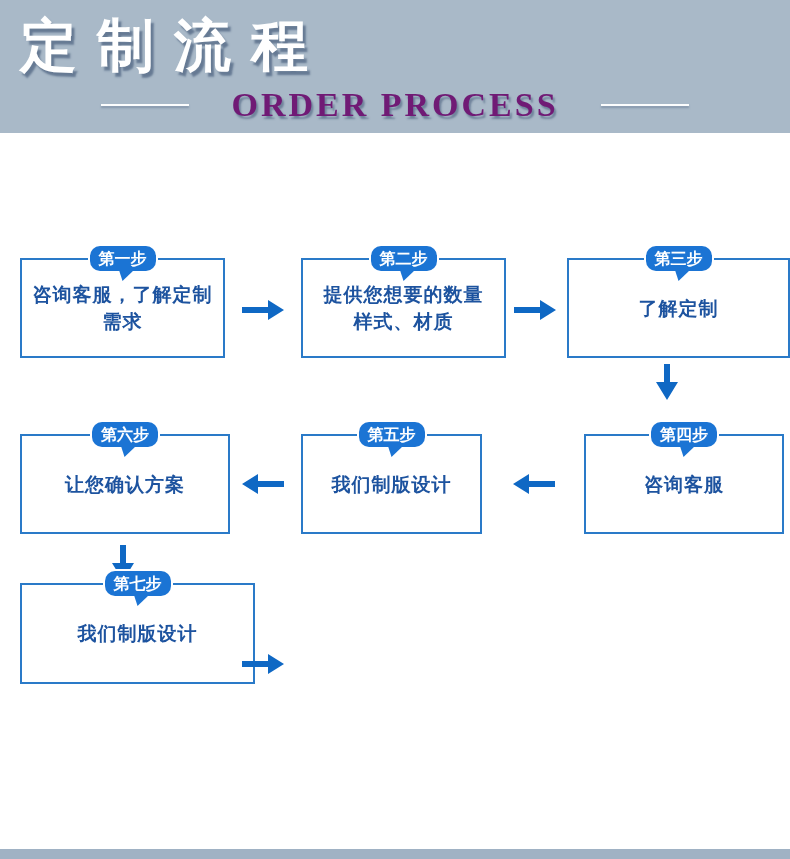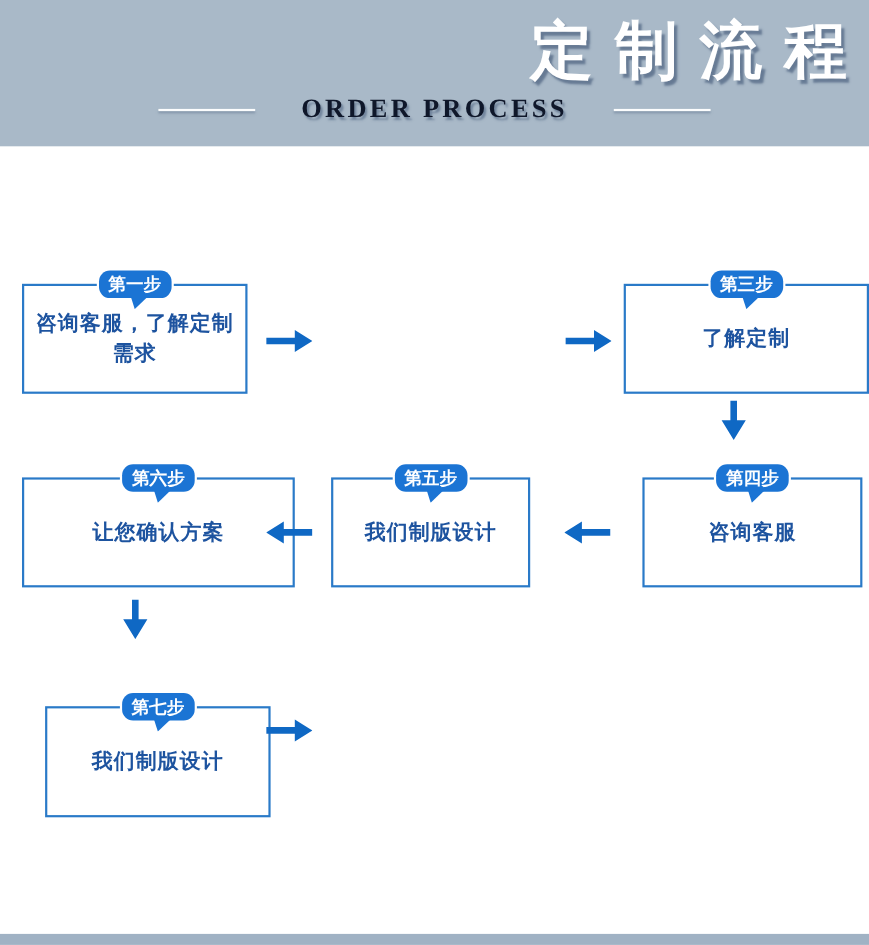--- a/index.html
+++ b/index.html
@@ -2,32 +2,32 @@
 <html><head>
 <meta charset="utf-8">
 <style>
   * { margin: 0; padding: 0; box-sizing: border-box; }
   html, body { background: #ffffff; }
   body { font-family: "DejaVu Sans", "Liberation Sans", sans-serif; }
 
   .page { position: relative; width: 790px; height: 859px; background: #ffffff; overflow: hidden; }
 
   
-  .banner { position: absolute; left: 0; top: 0; width: 790px; height: 133px; background: #a9b9c8; text-align: right; }
+  .banner { position: absolute; left: 0; top: 0; width: 790px; height: 133px; background: #a9b9c8; text-align: left; }
   .banner-title {
     margin-top: 8px;
     font-size: 57px; font-weight: bold; color: #ffffff;
     letter-spacing: 20px; text-indent: 20px;
     text-shadow: 3px 4px 2px rgba(98, 118, 144, 0.95);
   }
   .banner-sub { margin-top: 1px; display: flex; align-items: center; justify-content: center; column-gap: 42px; }
   .rule { width: 88px; height: 2px; background: #fcfdfe; box-shadow: 0 2px 2px rgba(98,118,144,0.55); }
   .banner-sub-text {
     font-family: "Liberation Serif", "DejaVu Serif", serif;
-    font-weight: bold; font-size: 24px; color: #0f172a; letter-spacing: 3px;
+    font-weight: bold; font-size: 34px; color: #701a75; letter-spacing: 3px;
     text-shadow: 2px 3px 2px rgba(98,118,144,0.8);
   }
 
   
   .flow { position: absolute; inset: 0; padding-left: 47px; }
 
   .step { position: absolute; background: #ffffff; border: 2px solid #2a7ac8; }
 
   .badge {
     position: absolute; top: -14px; left: 50%; transform: translateX(-50%);
@@ -48,22 +48,22 @@
   }
 
   .arrow { position: absolute; fill: #0f68c4; }
 
   
   .pos-s1 { left: 20px;  top: 258px; width: 205px; height: 100px; }
   .pos-s2 { left: 301px; top: 258px; width: 205px; height: 100px; }
   .pos-s3 { left: 567px; top: 258px; width: 223px; height: 100px; }
   .pos-s4 { left: 567px; top: 434px; width: 200px; height: 100px; margin-left: 17px; }
   .pos-s5 { left: 301px; top: 434px; width: 181px; height: 100px; }
-  .pos-s6 { left: 20px;  top: 434px; width: 248px; height: 100px; }
-  .pos-s7 { left: 20px;  top: 642px; width: 205px; height: 101px; margin-left: 21px; }
+  .pos-s6 { left: 20px;  top: 434px; width: 210px; height: 100px; }
+  .pos-s7 { left: 20px;  top: 583px; width: 235px; height: 101px; }
   .pos-s8 { left: 301px; top: 614px; width: 205px; height: 101px; }
 
   
   .pos-a1 { left: 242px; top: 299px; }
   .pos-a2 { left: 514px; top: 299px; }
   .pos-a3 { left: 653px; top: 364px; }
   .pos-a4 { left: 513px; top: 473px; }
   .pos-a5 { left: 242px; top: 473px; }
   .pos-a6 { left: 109px; top: 545px; }
   .pos-a7 { left: 242px; top: 653px; }
@@ -91,20 +91,30 @@
       <div class="badge">
         <span>第一步</span>
         <svg class="badge-tail" width="17" height="11" viewBox="0 0 17 11">
             <path d="M1 0 L16 0 L4.5 11 Z"></path>
           </svg>
       </div>
       <div class="step-text">咨询客服，了解定制
 需求</div>
     </div>
 
+    <div class="step pos-s2">
+      <div class="badge">
+        <span>第二步</span>
+        <svg class="badge-tail" width="17" height="11" viewBox="0 0 17 11">
+            <path d="M1 0 L16 0 L4.5 11 Z"></path>
+          </svg>
+      </div>
+      <div class="step-text">提供您想要的数量
+样式、材质</div>
+    </div>
 
     <div class="step pos-s3">
       <div class="badge">
         <span>第三步</span>
         <svg class="badge-tail" width="17" height="11" viewBox="0 0 17 11">
             <path d="M1 0 L16 0 L4.5 11 Z"></path>
           </svg>
       </div>
       <div class="step-text">了解定制</div>
     </div>

